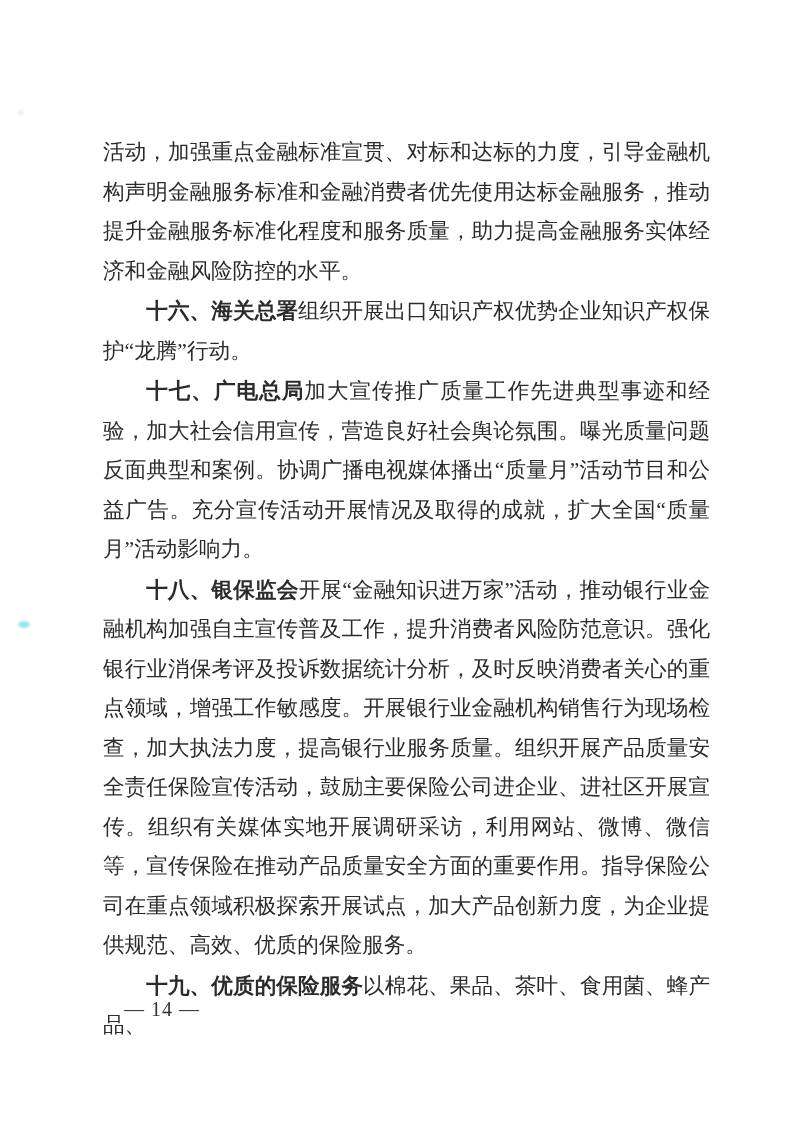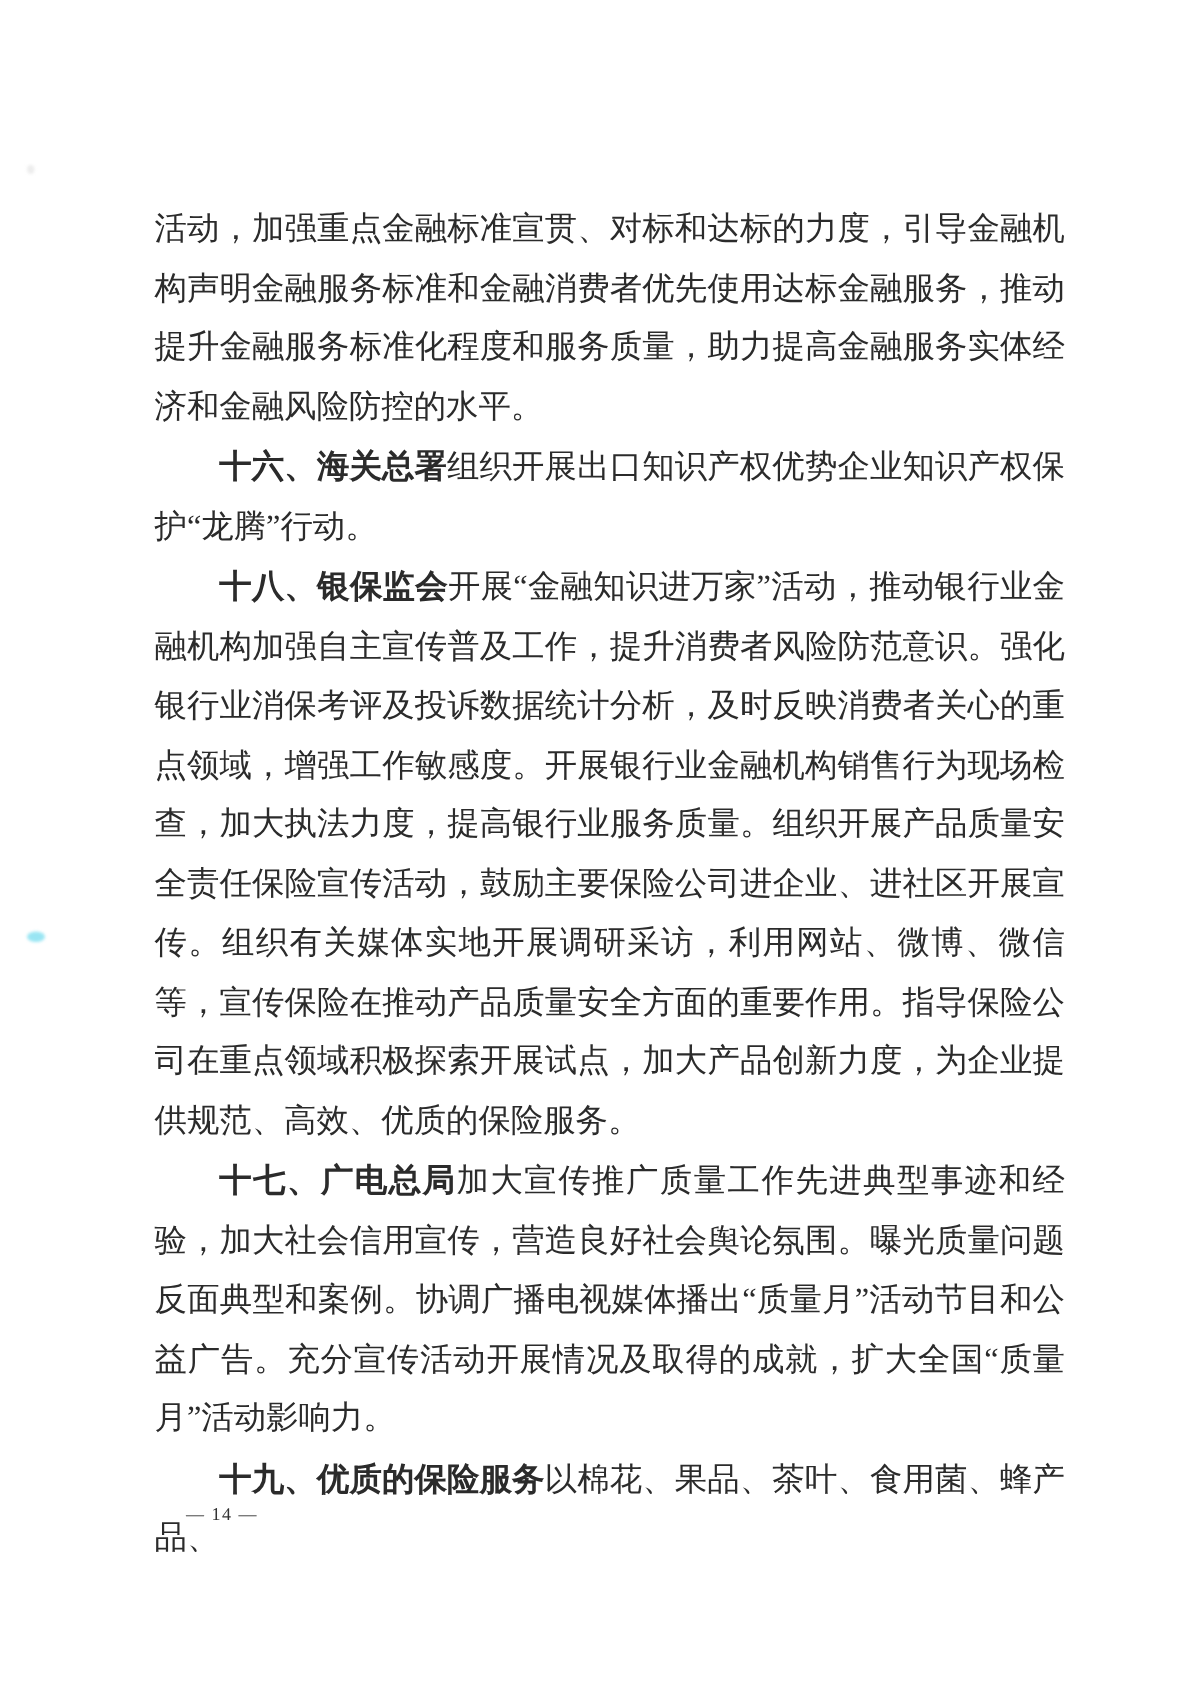--- a/index.html
+++ b/index.html
@@ -41,21 +41,21 @@
   }
   .lead {
     font-weight: 700;
     font-family: "Liberation Sans", "DejaVu Sans", sans-serif;
   }
   .page-number {
     position: absolute;
     left: 124px;
     top: 998px;
     width: 90px;
-    font-size: 12px;
+    font-size: 20px;
     line-height: 22px;
     color: #333333;
     letter-spacing: 1px;
     white-space: nowrap;
   }
   .cyan-mark {
     position: absolute;
     left: 18px;
     top: 621px;
     width: 12px;
@@ -83,23 +83,23 @@
 
   <span class="faint-mark"></span>
   <span class="cyan-mark"></span>
 
   <div class="text-block">
 
     <p class="para continuation"><span>活动，加强重点金融标准宣贯、对标和达标的力度，引导金融机构声明金融服务标准和金融消费者优先使用达标金融服务，推动提升金融服务标准化程度和服务质量，助力提高金融服务实体经济和金融风险防控的水平。</span></p>
 
     <p class="para"><span class="lead">十六、海关总署</span><span>组织开展出口知识产权优势企业知识产权保护“龙腾”行动。</span></p>
 
+    <p class="para"><span class="lead">十七、广电总局</span><span>加大宣传推广质量工作先进典型事迹和经验，加大社会信用宣传，营造良好社会舆论氛围。曝光质量问题反面典型和案例。协调广播电视媒体播出“质量月”活动节目和公益广告。充分宣传活动开展情况及取得的成就，扩大全国“质量月”活动影响力。</span></p>
+
     <p class="para"><span class="lead">十八、银保监会</span><span>开展“金融知识进万家”活动，推动银行业金融机构加强自主宣传普及工作，提升消费者风险防范意识。强化银行业消保考评及投诉数据统计分析，及时反映消费者关心的重点领域，增强工作敏感度。开展银行业金融机构销售行为现场检查，加大执法力度，提高银行业服务质量。组织开展产品质量安全责任保险宣传活动，鼓励主要保险公司进企业、进社区开展宣传。组织有关媒体实地开展调研采访，利用网站、微博、微信等，宣传保险在推动产品质量安全方面的重要作用。指导保险公司在重点领域积极探索开展试点，加大产品创新力度，为企业提供规范、高效、优质的保险服务。</span></p>
-
-    <p class="para"><span class="lead">十七、广电总局</span><span>加大宣传推广质量工作先进典型事迹和经验，加大社会信用宣传，营造良好社会舆论氛围。曝光质量问题反面典型和案例。协调广播电视媒体播出“质量月”活动节目和公益广告。充分宣传活动开展情况及取得的成就，扩大全国“质量月”活动影响力。</span></p>
 
     <p class="para"><span class="lead">十九、优质的保险服务</span><span>以棉花、果品、茶叶、食用菌、蜂产品、</span></p>
 
   </div>
 
   <div class="page-number">— 14 —</div>
 
 </div>
 
 </body></html>

